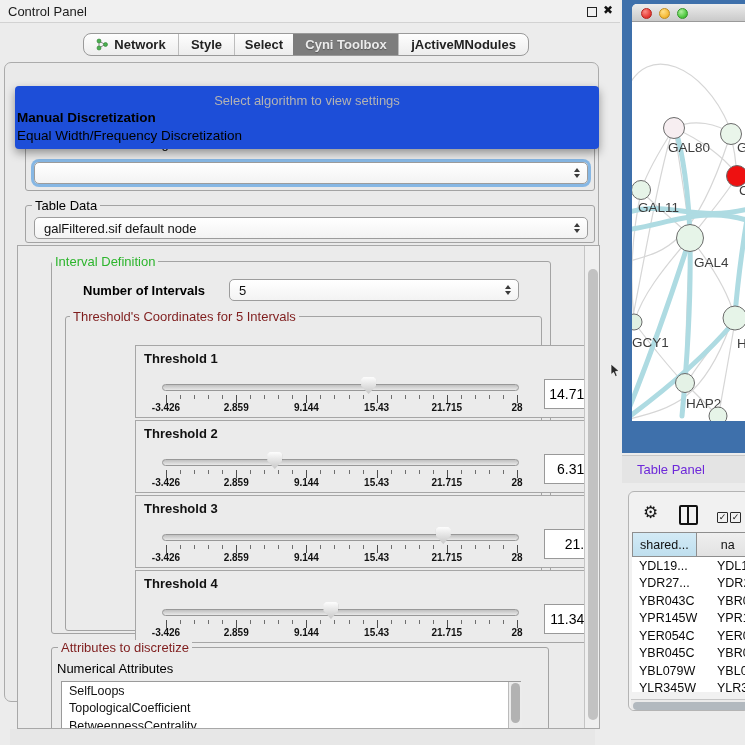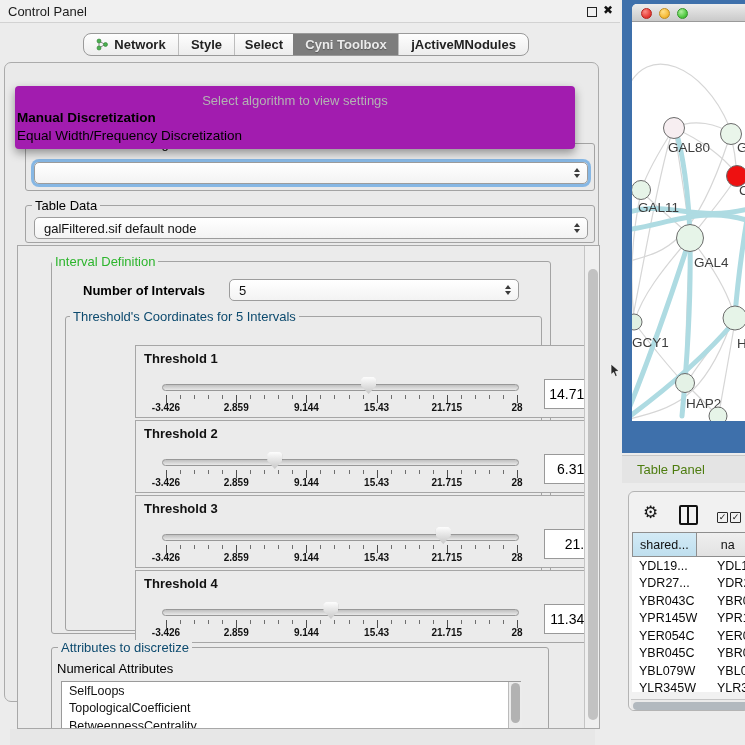--- a/index.html
+++ b/index.html
@@ -16,29 +16,29 @@
   .tab.sel{background:#7d7d7d;color:#ebebeb;text-shadow:0 1px 1px rgba(0,0,0,.3);}
   .tab+.tab{border-left:1px solid #bdbdbd;}
   .tab.sel{border-left:1px solid #7d7d7d;}
   .tab .nicon{margin-right:5px;display:inline-block;width:13px;height:13px;}
   #main-panel{position:absolute;left:4px;top:62px;width:595px;height:640px;background:#eaeaea;
     border:1px solid #ababab;border-radius:7px;box-sizing:border-box;}
   .grp{position:absolute;border:1px solid #a3a3a3;border-radius:3px;box-sizing:border-box;}
   .lab{position:absolute;font-size:13px;padding:0 3px;background:#eaeaea;white-space:nowrap;}
   .lab.in{background:#ebebeb;}
   .lab.green{color:#2db52d;}
-  .lab.blue{color:#0c4a6e;}
+  .lab.blue{color:#7f1d1d;}
   .combo{position:absolute;background:linear-gradient(#ffffff,#f3f3f3);border:1px solid #9c9c9c;border-radius:5px;
     font-size:13px;color:#111;display:flex;align-items:center;padding:0 9px;box-sizing:border-box;}
   .arrows{position:absolute;right:7px;top:50%;transform:translateY(-50%);display:flex;flex-direction:column;gap:2px;}
   .tri-up{width:0;height:0;border-left:3.5px solid transparent;border-right:3.5px solid transparent;border-bottom:4px solid #3a3a3a;}
   .tri-dn{width:0;height:0;border-left:3.5px solid transparent;border-right:3.5px solid transparent;border-top:4px solid #3a3a3a;}
   #algo-combo{box-shadow:0 0 0 3px rgba(100,165,225,.75);}
-  #algo-popup{position:absolute;left:15px;top:86px;width:560px;height:63px;background:#a21caf;border-radius:4px;
-    box-shadow:0 4px 10px rgba(0,0,0,.38);z-index:40;}
+  #algo-popup{position:absolute;left:15px;top:86px;width:560px;height:63px;background:#1d4ed8;border-radius:4px;
+    box-shadow:0 4px 10px rgba(0,0,0,.38);z-index:40;padding-left:24px;}
   #algo-popup .hint{position:absolute;left:0;top:7px;width:100%;text-align:center;font-size:13px;color:#b3b3b3;}
   #algo-popup .opt{position:absolute;left:2px;font-size:13.5px;color:#000;white-space:nowrap;}
   #algo-popup .opt.b{font-weight:bold;top:24px;}
   #algo-popup .opt.r{top:42px;}
   #scroll-area{position:absolute;left:12px;top:182px;width:583px;height:484px;background:#ebebeb;
     border:1px solid #a8a8a8;box-sizing:border-box;overflow:hidden;}
   .thr{position:absolute;left:50px;width:469px;height:73px;border:1px solid #a6a6a6;background:#ebebeb;box-sizing:border-box;}
   .thr .tl{position:absolute;left:8px;top:5px;font-size:13px;font-weight:bold;color:#111;}
   .track{position:absolute;left:26px;top:38px;width:357px;height:7px;border:1px solid #989898;border-radius:4px;
     background:linear-gradient(#c0c0c0,#e9e9e9);box-sizing:border-box;}
@@ -67,21 +67,21 @@
   #net-window{position:absolute;left:10px;top:4px;width:118px;height:417px;background:#fff;border-radius:5px 0 0 0;
     overflow:hidden;}
   #net-tb{position:absolute;left:0;top:0;width:100%;height:18px;background:linear-gradient(#ececec,#c9c9c9);
     border-bottom:1px solid #9a9a9a;box-sizing:border-box;}
   .tl-btn{position:absolute;top:4px;width:11px;height:11px;border-radius:50%;box-sizing:border-box;}
   .tl-btn.red{left:9px;background:radial-gradient(circle at 35% 30%,#fb8d85,#e8403a 60%,#c5241e);border:1px solid #b3241e;}
   .tl-btn.yel{left:27px;background:radial-gradient(circle at 35% 30%,#ffe08a,#f7bd3c 60%,#d79a22);border:1px solid #c08c1e;}
   .tl-btn.grn{left:45px;background:radial-gradient(circle at 35% 30%,#b1ef9f,#55cb45 60%,#35a227);border:1px solid #34952a;}
   #net-canvas{position:absolute;left:0;top:18px;width:118px;height:399px;background:#fff;overflow:hidden;}
   #tp-header{position:absolute;left:622px;top:455px;width:123px;height:27px;background:#e4e4e4;border-top:1px solid #c8c8c8;}
-  #tp-header span{position:absolute;left:15px;top:6px;font-size:13px;color:#4d7c0f;}
+  #tp-header span{position:absolute;left:15px;top:6px;font-size:13px;color:#6d28d9;}
   #tp-body{position:absolute;left:628px;top:491px;width:122px;height:220px;background:#f1f1f1;
     border:1px solid #b4b4b4;border-radius:6px;box-sizing:border-box;overflow:hidden;}
   #gear{position:absolute;left:14px;top:12px;font-size:17px;color:#161616;line-height:17px;}
   #split-ic{position:absolute;left:50px;top:13px;width:15px;height:16px;border:2px solid #111;border-radius:2px;}
   #split-ic:after{content:"";position:absolute;left:6px;top:0;width:2px;height:16px;background:#111;}
   .cb{position:absolute;top:20px;width:9px;height:9px;border:1.5px solid #2a2a2a;border-radius:1px;font-size:9px;
     line-height:8px;text-align:center;color:#111;}
   #cb1{left:88px;} #cb2{left:101px;}
   #tp-colhdr{position:absolute;left:3px;top:40px;width:119px;height:25px;display:flex;font-size:12.5px;color:#111;}
   .hc{box-sizing:border-box;border:1px solid #8e8e8e;display:flex;align-items:center;}

